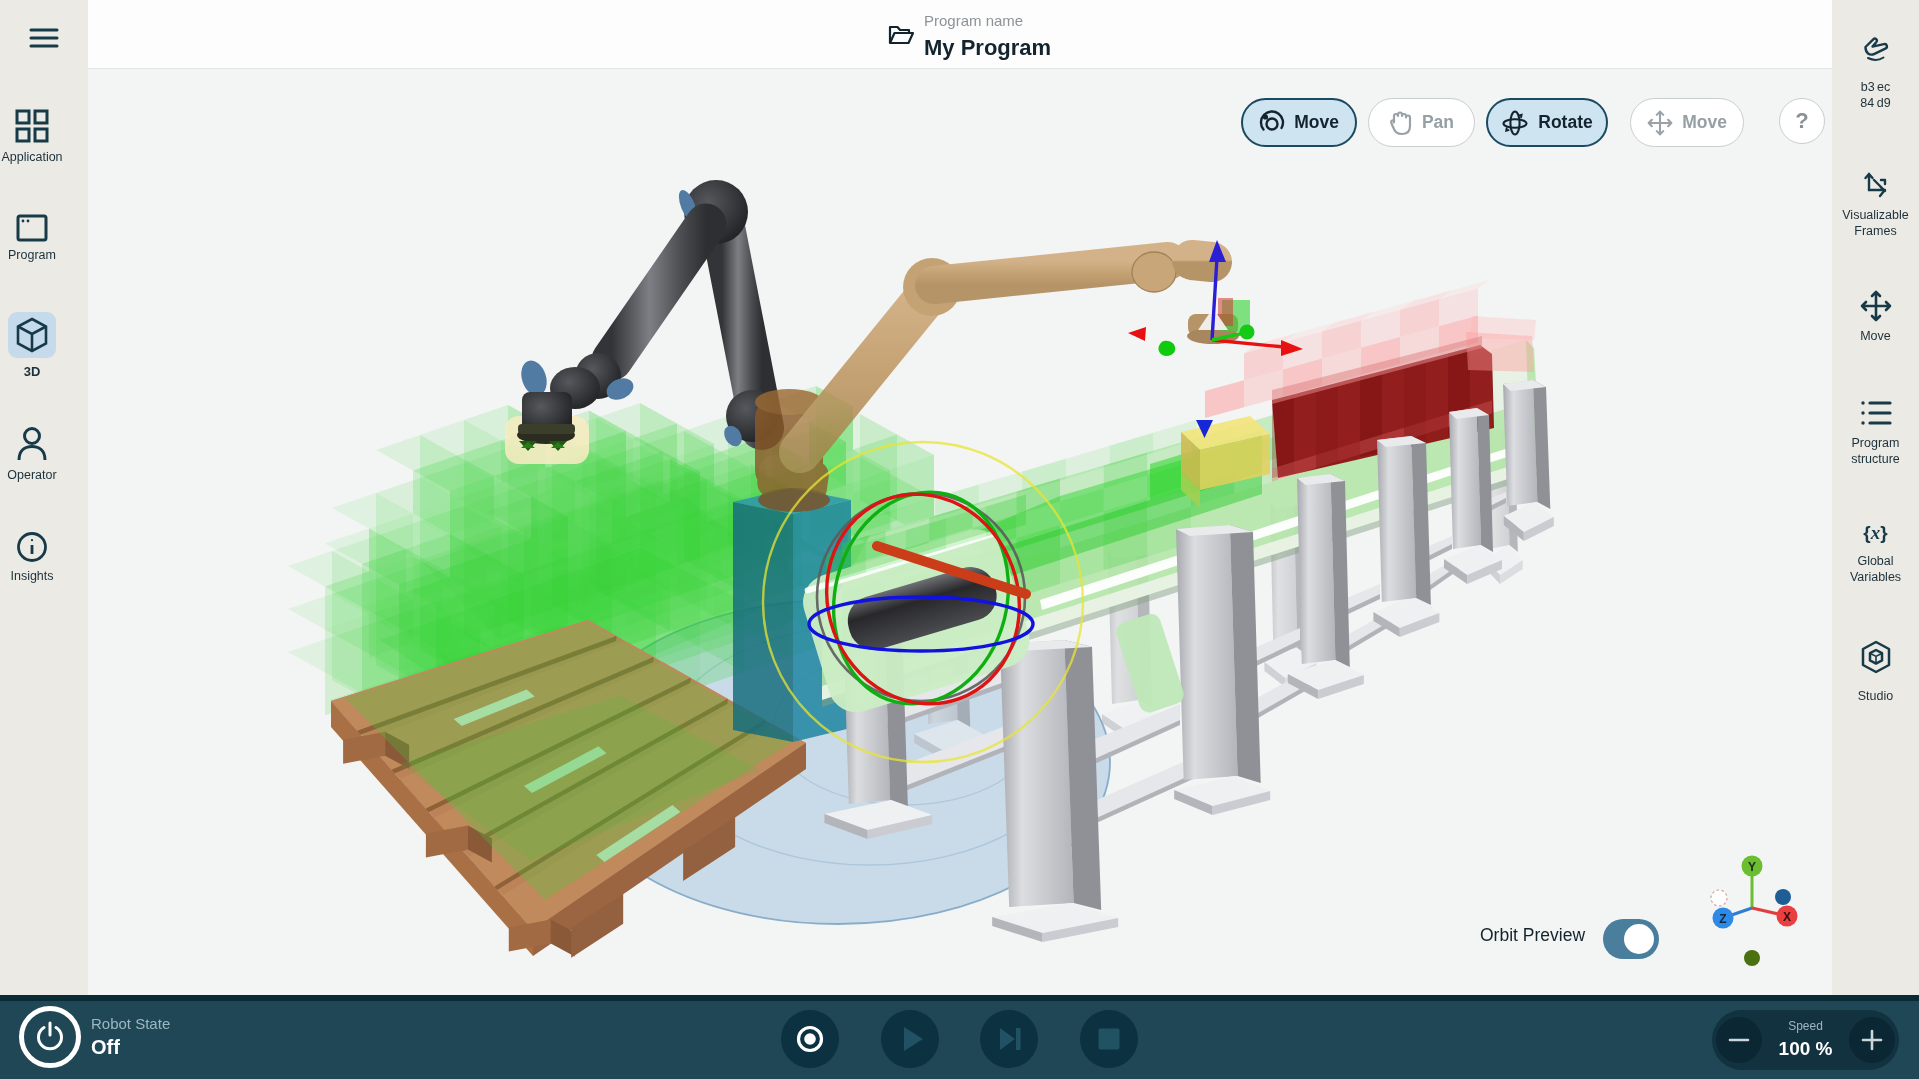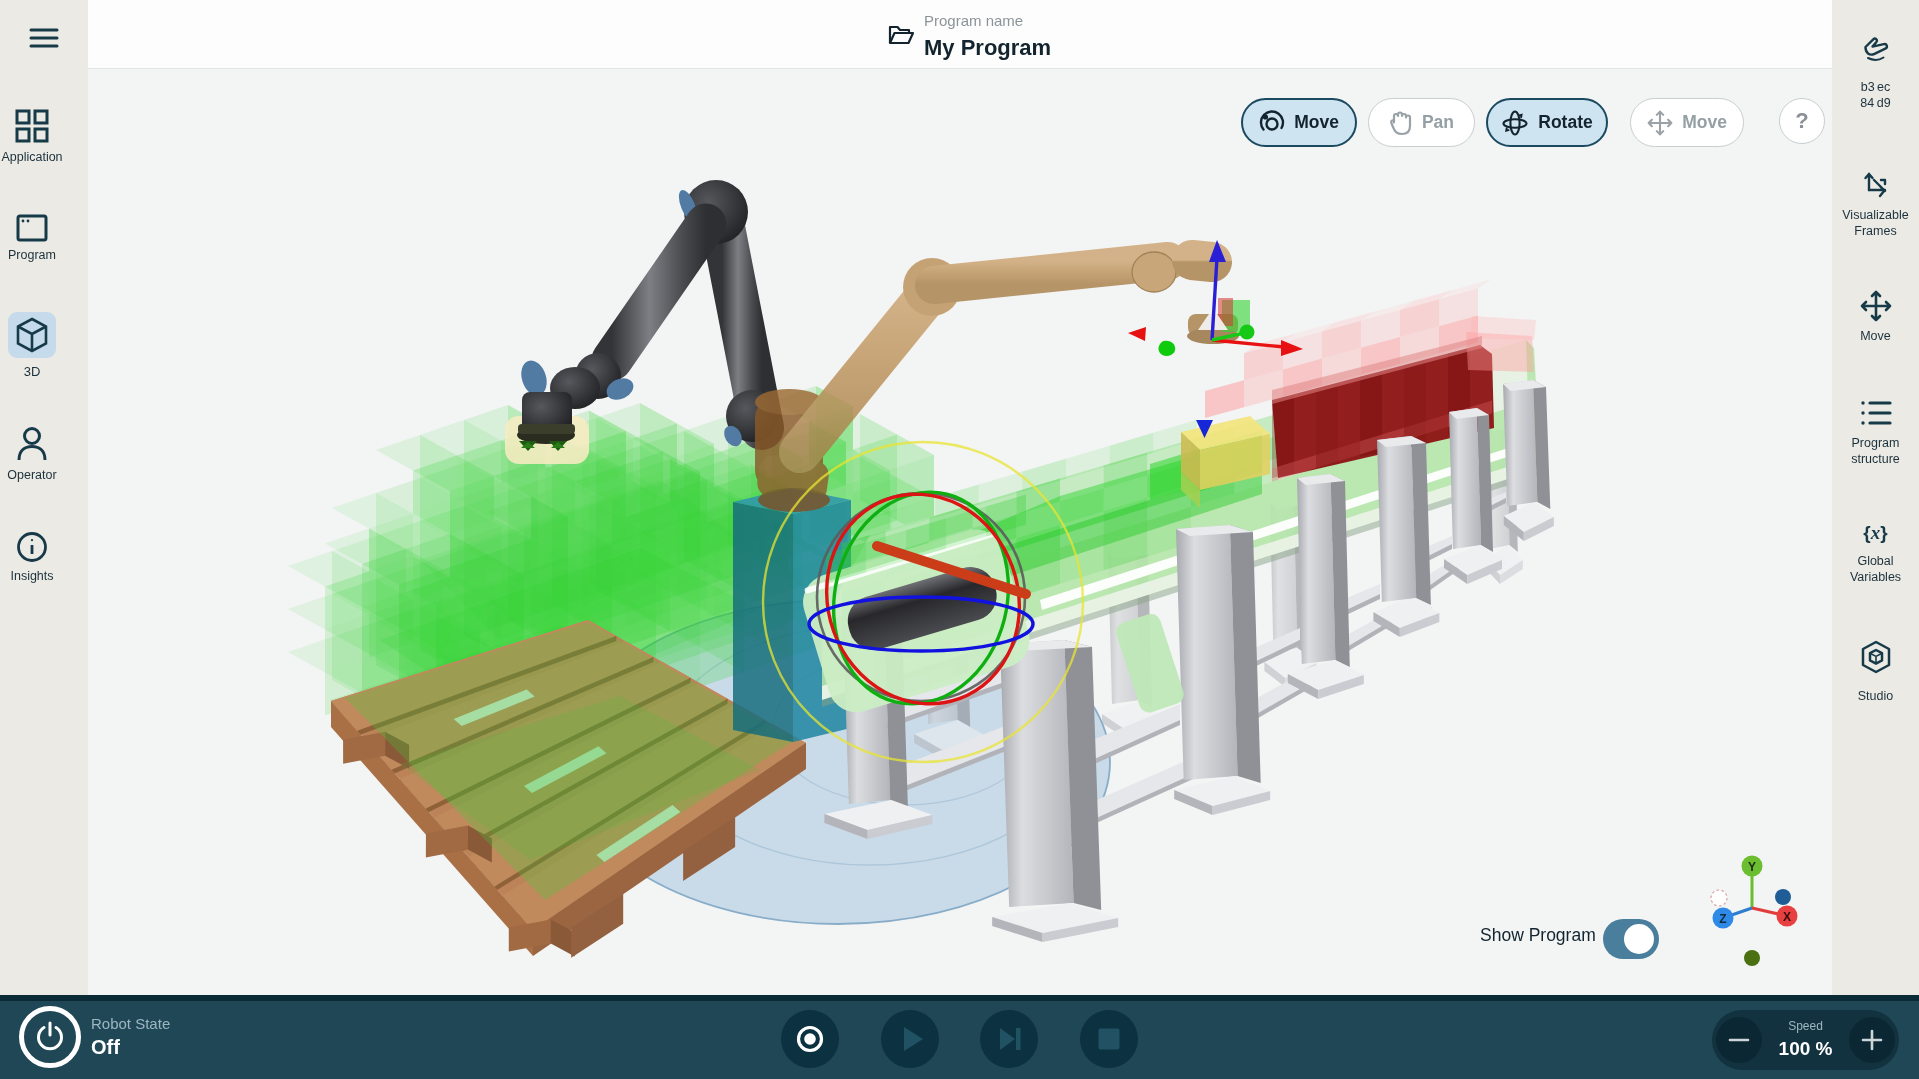--- a/index.html
+++ b/index.html
@@ -1,20 +1,20 @@
 <!DOCTYPE html>
 <html><head><meta charset="utf-8"><style>
 * { margin:0; padding:0; box-sizing:border-box; }
 html,body { width:1919px; height:1079px; overflow:hidden; font-family:"Liberation Sans",sans-serif; background:#f3f4f4; }
 .lsb { position:absolute; left:0; top:0; width:88px; height:1079px; background:#ECEAE4; z-index:20; }
 .hamb { position:absolute; left:29px; top:26px; }
 .lit { position:absolute; left:0; width:64px; text-align:center; }
 .lit svg { display:block; margin:0 auto; }
 .lit .lbl { margin-top:6px; font-size:12.5px; color:#1B313C; }
-.lit .lbl.b { font-weight:normal; font-size:13px; }
+.lit .lbl.b { font-weight:bold; font-size:13px; }
 .lit.sel svg { background:#C5DAEB; border-radius:9px; padding:5px; width:48px; height:46px; }
 .rsb { position:absolute; right:0; top:0; width:87px; height:1079px; background:#ECEAE4; z-index:20; }
 .rit { position:absolute; left:0; width:87px; text-align:center; }
 .rit svg { display:block; margin:0 auto; }
 .rl2 { font-size:12.5px; color:#1B313C; line-height:1.26; }
 .topbar { position:absolute; left:88px; top:0; width:1744px; height:69px; background:#fdfdfd; border-bottom:1px solid #e2e3e3; z-index:10; }
 .scene { position:absolute; left:88px; top:69px; }
 .pill { position:absolute; top:98px; height:49px; border-radius:25px; background:#fff; border:1.5px solid #c9cdd0; display:flex; align-items:center; justify-content:center; gap:9px; z-index:15; }
 .pill span { font-size:17.5px; font-weight:bold; color:#13242e; }
 .pill span.gr { color:#95a0a5; }
@@ -939,21 +939,21 @@
   </div>
 <div class="pill" style="left:1630px;width:114px">
   <svg width="26" height="26" viewBox="0 0 32 32" fill="none" stroke="#9aa2a7" stroke-width="2.6" stroke-linecap="round" stroke-linejoin="round">
     <path d="M16 2 L16 30 M16 2 L12 6 M16 2 L20 6 M16 30 L12 26 M16 30 L20 26"></path>
     <path d="M2 16 L30 16 M2 16 L6 12 M2 16 L6 20 M30 16 L26 12 M30 16 L26 20"></path>
   </svg>
     <span class="gr">Move</span>
   </div>
 <div class="qm">?</div>
 
-<div style="position:absolute;left:1480px;top:925px;font-size:17.5px;color:#13242e">Show Program</div>
+<div style="position:absolute;left:1480px;top:925px;font-size:17.5px;color:#13242e">Orbit Preview</div>
 <div class="tgl">
     <div class="knob"></div>
   </div>
 <svg style="position:absolute;left:1700px;top:852px" width="110" height="120" viewBox="0 0 110 120">
   <line x1="52" y1="56" x2="52" y2="22" stroke="#6abe30" stroke-width="3"></line>
   <line x1="52" y1="56" x2="23" y2="66" stroke="#2e7dd1" stroke-width="3"></line>
   <line x1="52" y1="56" x2="87" y2="64" stroke="#e23d3d" stroke-width="3"></line>
   <circle cx="52" cy="14" r="10.5" fill="#6abe30"></circle>
     <text x="52" y="19" font-size="12" font-weight="bold" text-anchor="middle" fill="#1c2b1a">Y</text>
   <circle cx="23" cy="66" r="10.5" fill="#2e8ae6"></circle>

